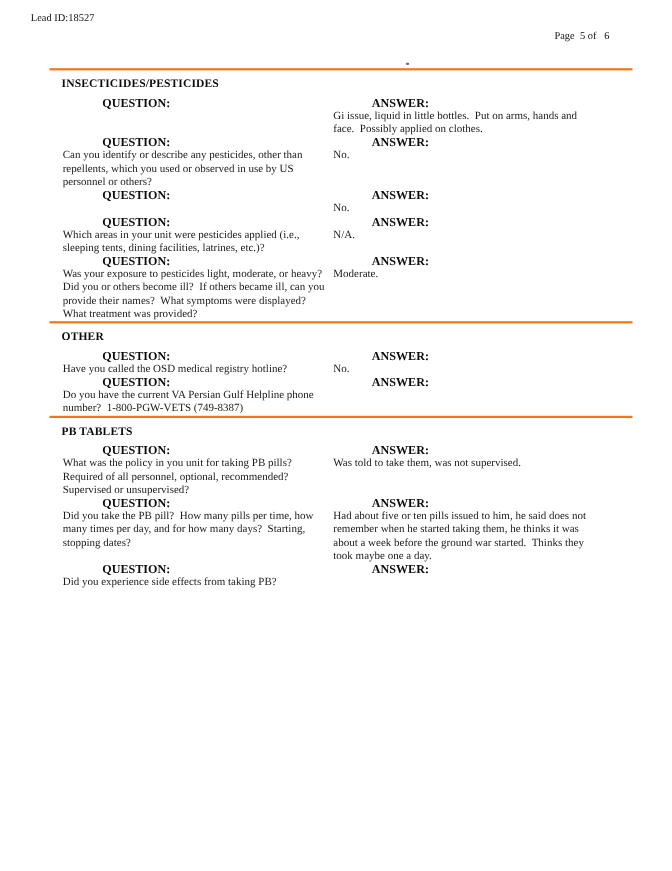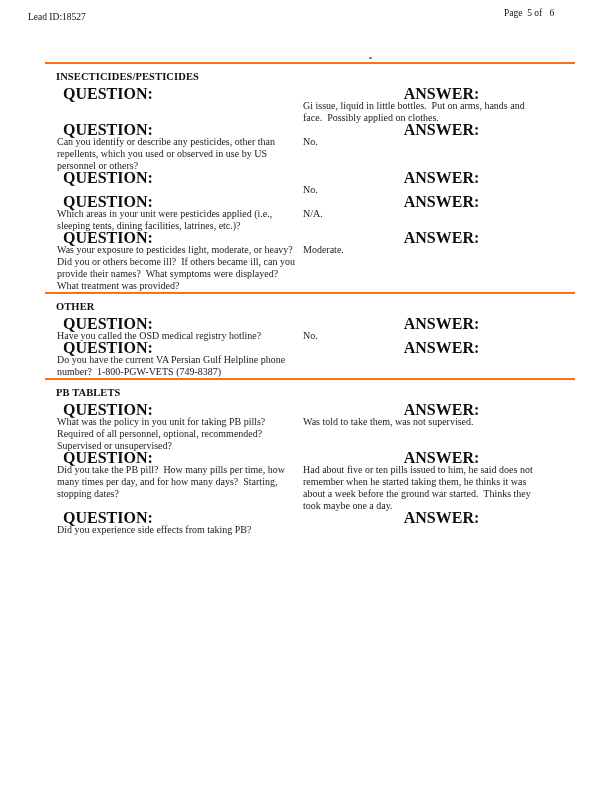--- a/index.html
+++ b/index.html
@@ -13,21 +13,21 @@
     -webkit-font-smoothing: antialiased;
   }
   .page { position: relative; width: 611px; height: 792px; background: #fff; text-decoration: underline; }
 
   .lead-id {
     position: absolute; left: 28px; top: 12px;
     font-size: 9.5px; line-height: 11px; white-space: pre;
     color: #111;
   }
   .page-num {
-    position: absolute; left: 504px; top: 8px;
+    position: absolute; left: 504px; top: 28px;
     font-size: 9.5px; line-height: 11px; white-space: pre;
     color: #111;
   }
 
   .artifact {
     position: absolute; left: 369px; top: 57px;
     width: 3px; height: 2px; background: #6a6a6a; border-radius: 1px;
   }
 
   .content {
@@ -41,25 +41,25 @@
     letter-spacing: 0.1px; color: #0d0d0d;
   }
 
   .qa-row {
     display: grid;
     grid-template-columns: 246px 1fr;
     padding-left: 12px;
   }
   .q-cell, .a-cell { min-width: 0; }
   .lbl {
-    font-weight: bold; font-size: 16px; line-height: 12px;
-    white-space: pre; color: #0d0d0d;
+    font-weight: bold; font-size: 11px; line-height: 12px;
+    white-space: pre; color: #0d0d0d; margin-left: 30px;
   }
   .q-lbl { padding-left: 6px; }
-  .a-lbl { padding-left: 5px; text-align: center; }
+  .a-lbl { padding-left: 5px; }
   .txt {
     font-size: 10px; line-height: 12px;
     white-space: pre; color: #1a1a1a;
   }
 </style>
 </head>
 <body>
 
 <div class="page">
 

